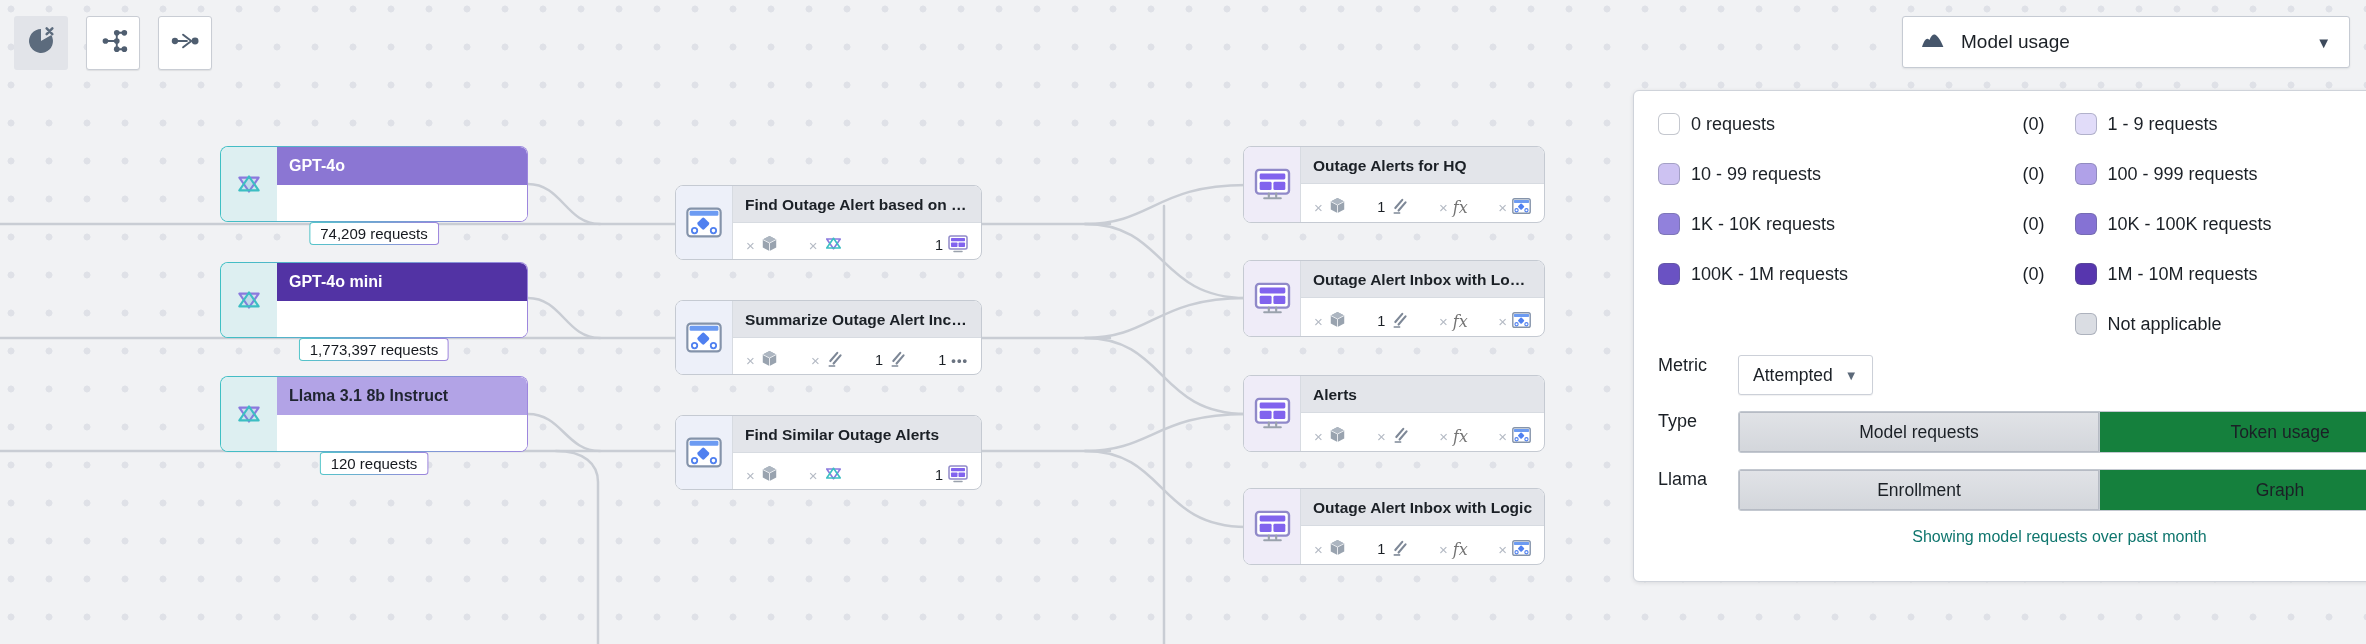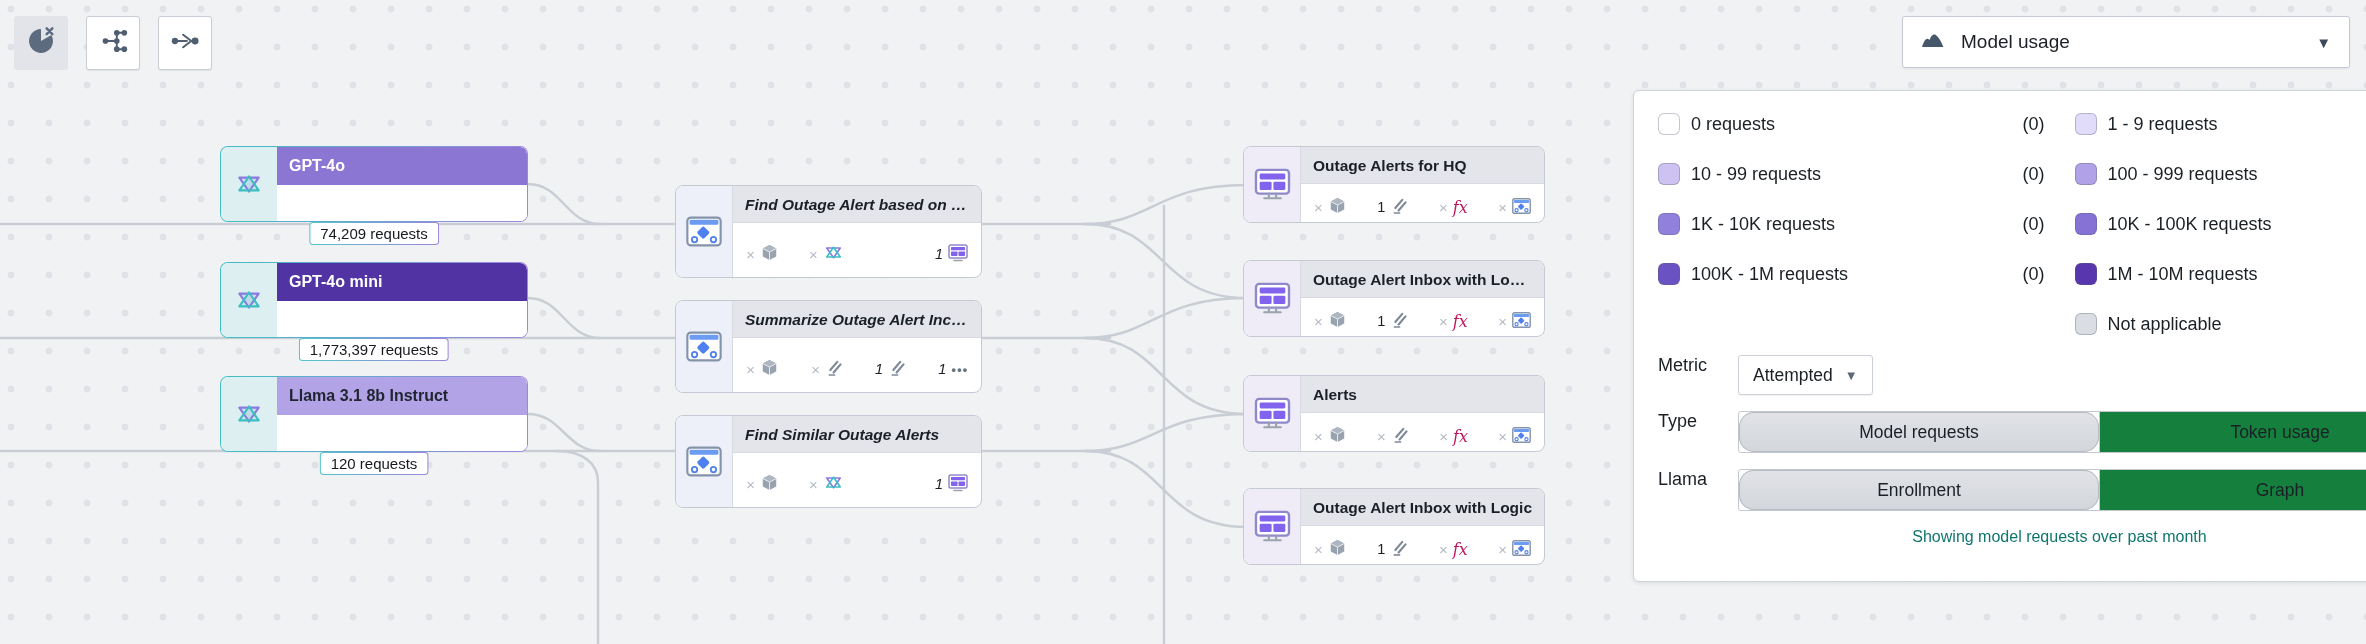--- a/index.html
+++ b/index.html
@@ -60,31 +60,31 @@
     font-size:15px; padding:2px 10px; white-space:nowrap; color:#16191f; z-index:4;
   }
 
   .gray-node .frame { border:1px solid #c5cad2; background:#fff; }
   .gray-node .icon-col { width:57px; display:flex; align-items:center; justify-content:center; border-right:1px solid #d7dbe1; }
   .fn-node .icon-col  { background:#edf0f9; }
   .app-node .icon-col { background:#efecf8; }
   .gray-node .main { flex:1; display:flex; flex-direction:column; min-width:0;gap:8px; }
   .gray-node .hdr { height:37px; line-height:37px; background:#e3e5ea; border-bottom:1px solid #d7dbe1;
     font-weight:700; font-size:15.5px; padding:0 12px; white-space:nowrap; overflow:hidden; text-overflow:ellipsis; }
-  .fn-node { width:307px; height:93px;font-style:italic; }
+  .fn-node { width:307px; height:75px; }
   .app-node { width:302px; height:77px; }
 
   .stats { flex:1; display:flex; align-items:center; padding:0 13px; font-size:14.5px; }
   .stat { display:flex; align-items:center; gap:5px; }
   .stats.spread { justify-content:space-between; }
   .stats.trio .stat:nth-child(2) { margin-left:30px; }
   .stats.trio .stat:last-child { margin-left:auto; }
   .stat .x { color:#b4bac4; font-size:15px; }
   .stat .n { color:#1b2026; font-weight:500; }
-  .fx { font-family:"DejaVu Serif", serif; font-style:italic; color:#be185d; font-size:16px; }
+  .fx { font-family:"DejaVu Serif", serif; font-style:italic; color:#737373; font-size:16px; }
   .more { color:#6a7380; font-size:13px; letter-spacing:1px; font-weight:700; }
 
   
   .panel {
     position:absolute; left:1633px; top:90px; width:849px; height:492px; z-index:6;
     background:#fff; border:1px solid #cfd3da; border-radius:6px;
     box-shadow:0 1px 4px rgba(16,22,26,.10); padding:22px 20px 14px 24px; font-size:18px;
   }
   .legend-grid { display:grid; grid-template-columns:1fr 1fr; column-gap:30px; row-gap:28px; }
   .legend-item { display:flex; align-items:center; gap:11px; }
@@ -96,21 +96,21 @@
   .ctl-row .lbl { width:80px; flex:none; }
   .pill {
     background:#fff; border:1px solid #ccd0d8; border-radius:3px; height:40px;
     display:flex; align-items:center; gap:12px; padding:0 14px; font-size:17.5px;
     box-shadow:0 1px 1px rgba(16,22,26,.06); cursor:pointer;
   }
   .pill .caret { color:#5c6979; font-size:13px; }
   .seg { flex:1; display:flex; height:42px; border:1px solid #c3c8d0; border-radius:3px; overflow:hidden; background:#fff; }
   .seg > div { flex:1; display:flex; align-items:center; justify-content:center; font-size:17.5px; cursor:pointer; background:#15803d; }
   .seg > div + div { border-left:1px solid #c3c8d0; }
-  .seg > div.sel { background:linear-gradient(#e1e3e7,#d3d6db); box-shadow:inset 0 0 0 1px #b6bbc4;border-radius:15px; }
+  .seg > div.sel { background:linear-gradient(#e1e3e7,#d3d6db); box-shadow:inset 0 0 0 1px #b6bbc4; }
   .panel .footer { text-align:center; color:#0f766e; font-size:16px; margin-top:17px; }
 
   .metric-row { margin-top:20px; margin-bottom:4px; }
 </style>
 </head>
 <body>
 
 <div class="canvas"></div>
 
 <svg class="edges" width="2366" height="644" aria-hidden="true">

